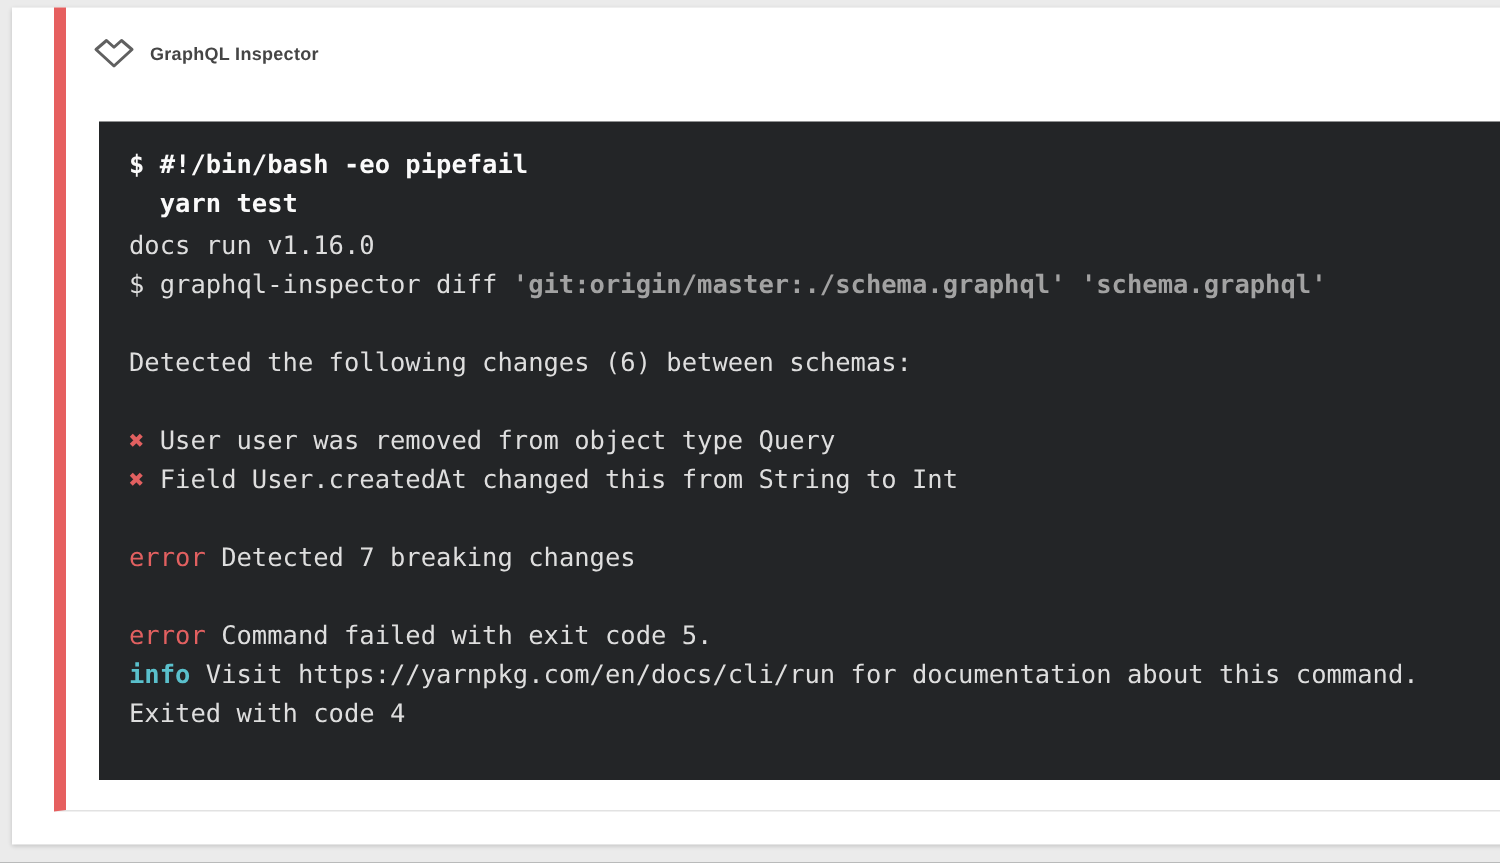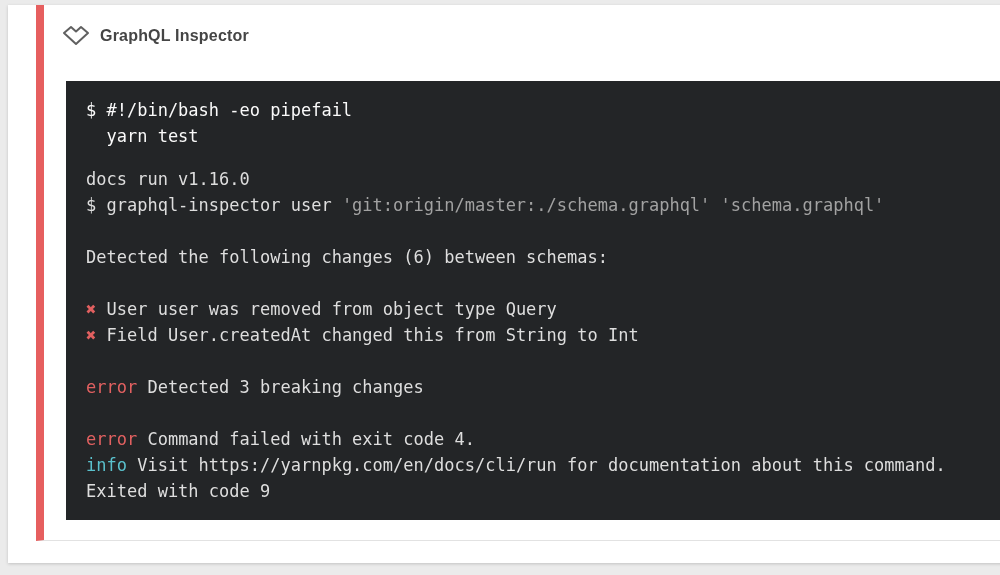--- a/index.html
+++ b/index.html
@@ -29,78 +29,78 @@
     padding-left: 18px;
     cursor: pointer;
   }
   .chevron-wrap {
     width: 28px; height: 23px;
     display: inline-block;
     flex: 0 0 auto;
   }
   .step-title {
     margin-left: 10px;
-    font-size: 16px;
+    font-size: 12px;
     font-weight: 700;
     color: var(--title-color, #454545);
     letter-spacing: 0.2px;
   }
   .terminal {
     margin-left: 22px;
     margin-top: 14px;
     height: 439px;
     background: var(--terminal-bg, #232527);
     padding: 16px 20px;
     overflow: hidden;
   }
   .terminal pre {
     font-family: "DejaVu Sans Mono", "Liberation Mono", monospace;
     font-size: 17px;
     line-height: 26px;
     white-space: pre;
   }
   .terminal pre.cmd {
     color: var(--terminal-bold, #fafafa);
-    font-weight: 400;
-    margin-bottom: 17px;
+    font-weight: 700;
+    margin-bottom: 2px;
   }
   .terminal pre.out { color: var(--terminal-fg, #dedede); }
   .seg-fg   { color: var(--terminal-fg, #dedede); }
-  .seg-dim  { color: var(--terminal-dim, #a2a2a2); }
+  .seg-dim  { color: var(--terminal-dim, #a2a2a2); font-weight: bold; }
   .seg-red  { color: var(--error-red, #e16060); }
-  .seg-cyan { color: var(--info-cyan, #5ac0cc); }
+  .seg-cyan { color: var(--info-cyan, #5ac0cc); font-weight: bold; }
 </style>
 </head>
 <body>
 
 <div class="card">
   <section class="step">
 
     <div class="step-header">
       <span class="chevron-wrap">
         <svg width="28" height="23" viewBox="0 0 28 23" fill="none">
           <path d="M2 8 L9 2 L14 6.5 L19 2 L26 8 L14 19 Z" stroke="var(--icon-stroke, #606060)" stroke-width="2" stroke-linejoin="round" fill="none"></path>
         </svg>
       </span>
       <h3 class="step-title">GraphQL Inspector</h3>
     </div>
 
     <div class="terminal">
       <pre class="cmd">$ #!/bin/bash -eo pipefail
   yarn test</pre>
       <pre class="out"><span class="seg-fg">docs run v1.16.0</span>
-<span class="seg-fg">$ graphql-inspector user </span><span class="seg-dim">'git:origin/master:./schema.graphql'</span><span class="seg-fg"> </span><span class="seg-dim">'schema.graphql'</span>
+<span class="seg-fg">$ graphql-inspector diff </span><span class="seg-dim">'git:origin/master:./schema.graphql'</span><span class="seg-fg"> </span><span class="seg-dim">'schema.graphql'</span>
 
 <span class="seg-fg">Detected the following changes (6) between schemas:</span>
 
 <span class="seg-red">✖</span><span class="seg-fg"> User user was removed from object type Query</span>
 <span class="seg-red">✖</span><span class="seg-fg"> Field User.createdAt changed this from String to Int</span>
 
-<span class="seg-red">error</span><span class="seg-fg"> Detected 3 breaking changes</span>
+<span class="seg-red">error</span><span class="seg-fg"> Detected 7 breaking changes</span>
 
-<span class="seg-red">error</span><span class="seg-fg"> Command failed with exit code 4.</span>
+<span class="seg-red">error</span><span class="seg-fg"> Command failed with exit code 5.</span>
 <span class="seg-cyan">info</span><span class="seg-fg"> Visit https://yarnpkg.com/en/docs/cli/run for documentation about this command.</span>
-<span class="seg-fg">Exited with code 9</span>
+<span class="seg-fg">Exited with code 4</span>
 </pre>
     </div>
 
   </section>
 </div>
 
 </body></html>

